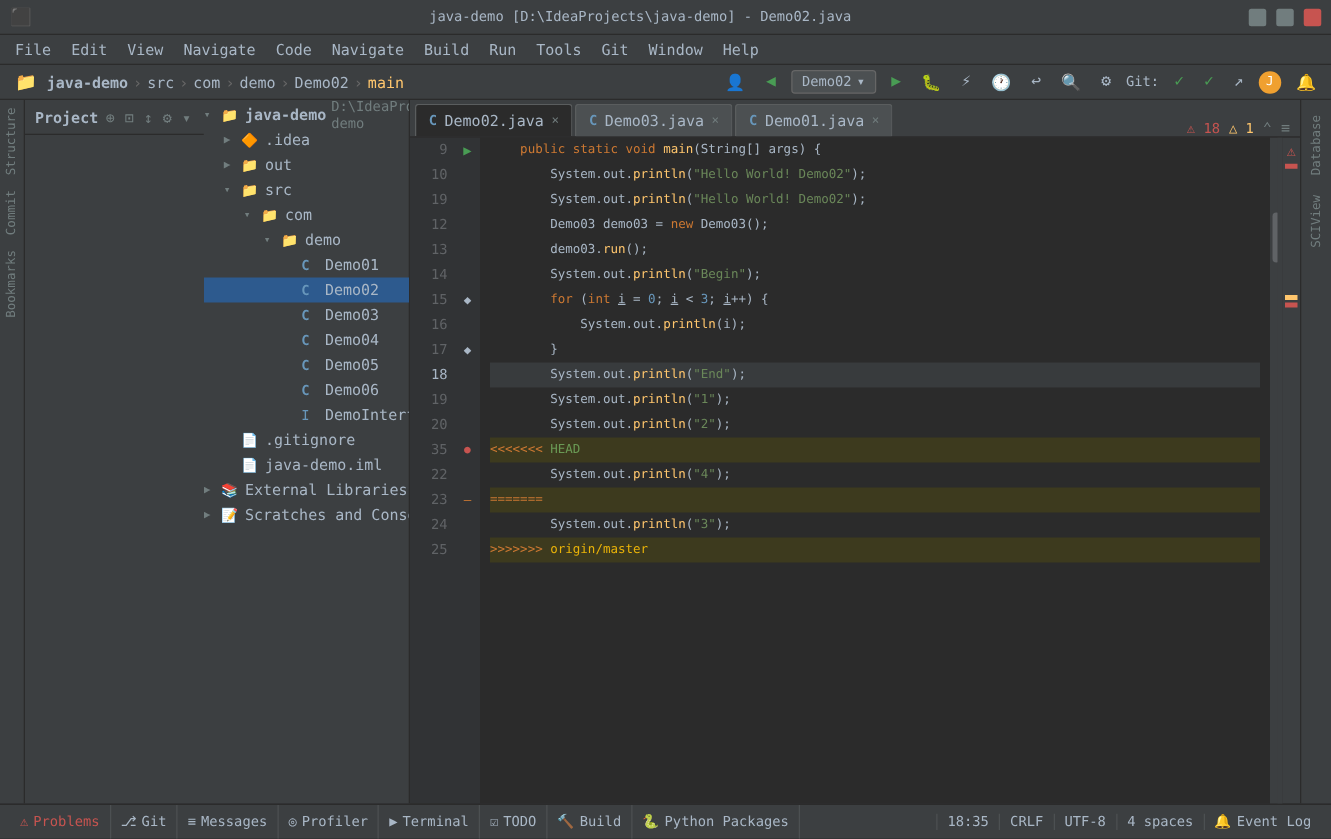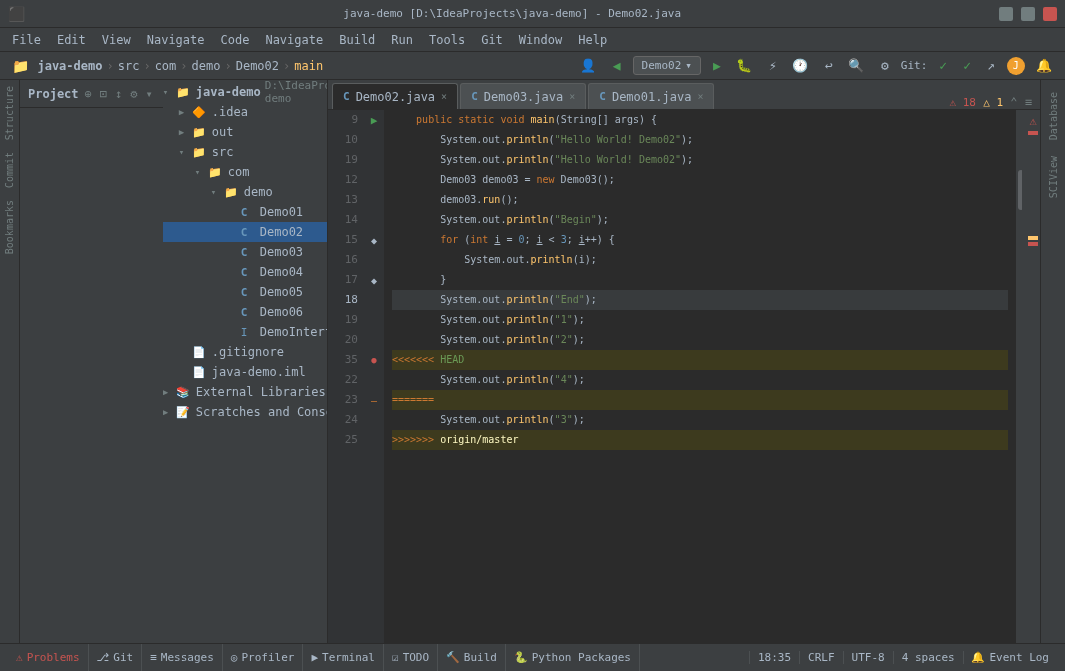--- a/index.html
+++ b/index.html
@@ -312,21 +312,21 @@
     
     .kw { color: #cc7832; }
     .method { color: #ffc66d; }
     .string { color: #6a8759; }
     .num { color: #6897bb; }
     .cls { color: #a9b7c6; }
     .plain { color: #a9b7c6; }
     .conflict-marker { color: #cc7832; }
     .conflict-head-text { color: #6a9955; }
     .conflict-sep-text { color: #cc7832; }
-    .conflict-end-text { color: #fef9c3; }
+    .conflict-end-text { color: #eab308; }
     .underline { text-decoration: underline; }
 
     
     .error-strip {
       width: 14px;
       background: #3c3f41;
       flex-shrink: 0;
       display: flex;
       flex-direction: column;
       padding-top: 2px;

